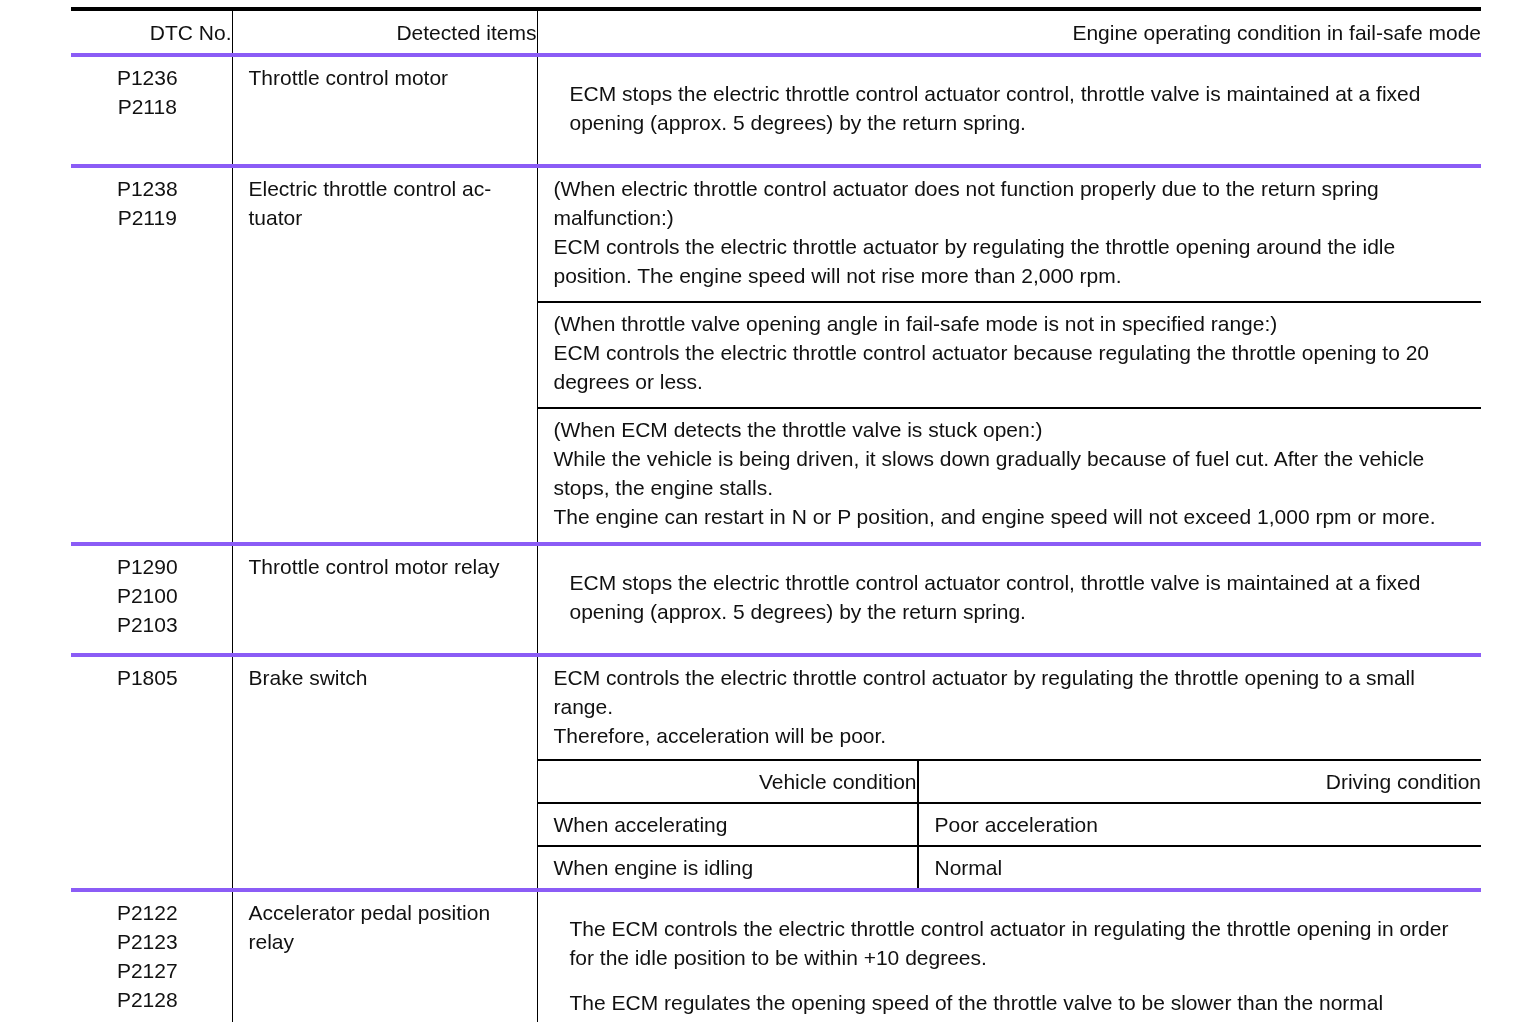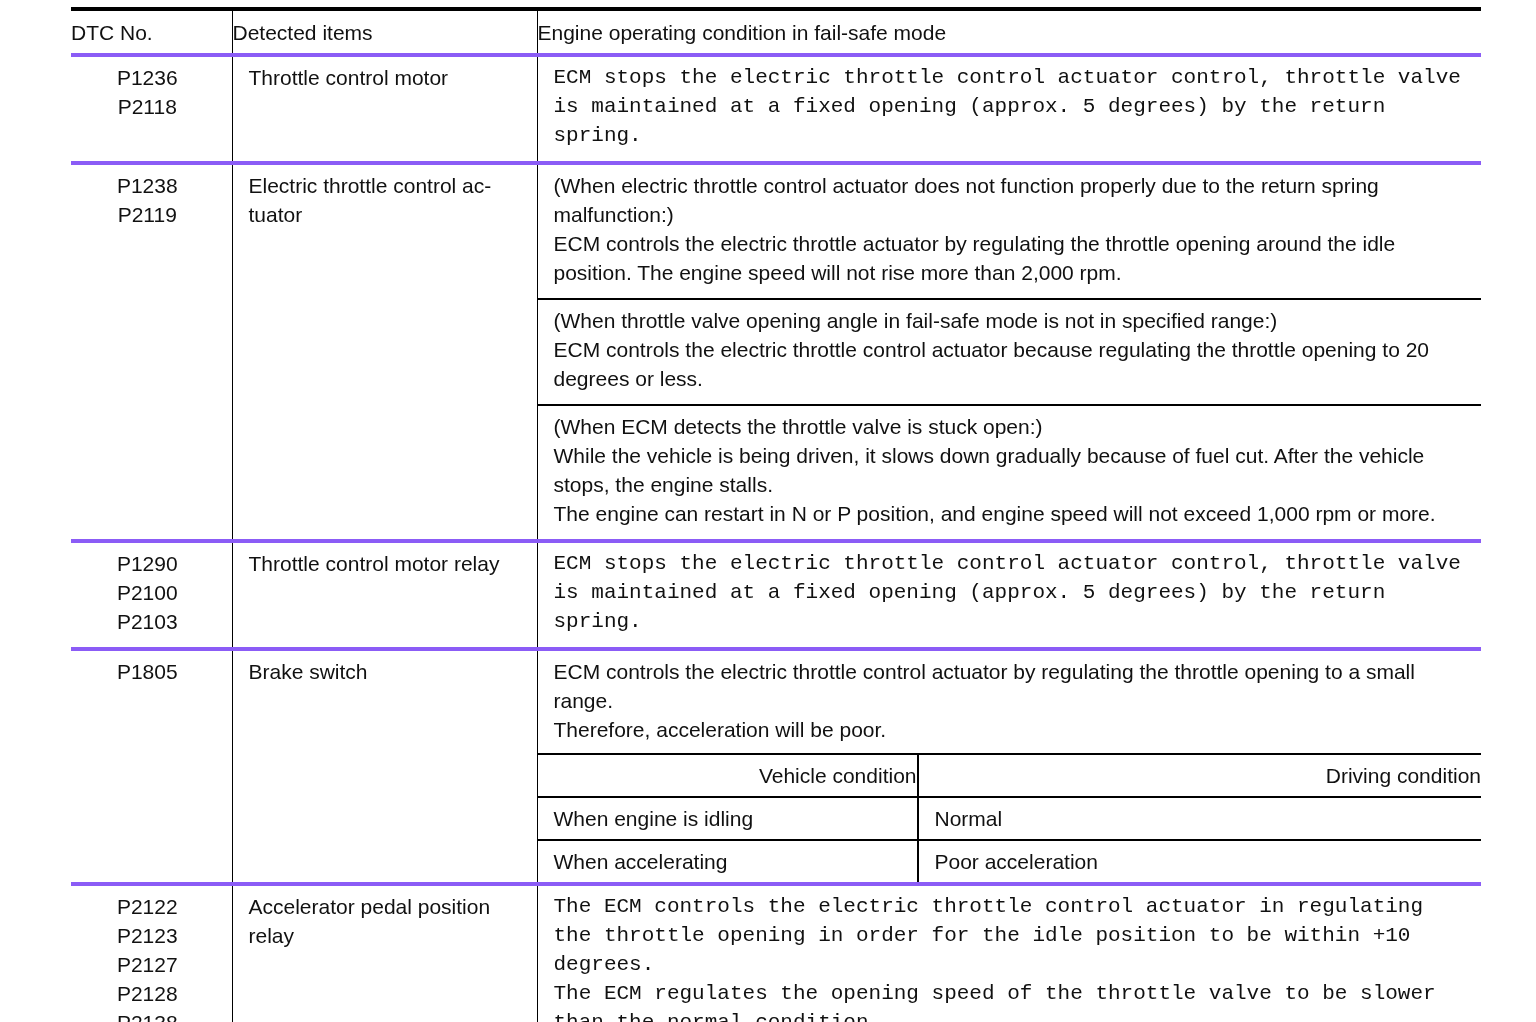--- a/index.html
+++ b/index.html
@@ -31,40 +31,40 @@
   table.main > thead > tr > th {
     border-top: 4px solid #8b5cf6;
     vertical-align: top;
     padding: 0;
   }
   table.main > thead > tr > th {
     border-top: none;
     font-weight: normal;
     height: 42px;
     vertical-align: middle;
-    text-align: left;
+    text-align: right;
     border-bottom: 2px solid #000;
   }
   col.c1 { width: 161px; }
   col.c2 { width: 305px; }
   col.c3 { width: 944px; }
   .vr { border-left: 1px solid #000; }
   .dtc {
     text-align: center;
     padding-top: 6px !important;
     padding-right: 8px !important;
   }
   .dtc div { line-height: 29px; }
   .item {
     padding: 6px 10px 0 16px !important;
   }
   .desc {
     padding: 6px 14px 11px 16px !important;
   }
-  .desc p { margin: 0; font-family: Liberation Mono, monospace; }
+  .desc p { margin: 16px; }
   .sub {
     border-top: 2px solid #000;
     padding: 6px 14px 11px 16px;
   }
   .sub:first-child { border-top: none; }
   .sub p { margin: 0; }
   .mid { vertical-align: middle !important; }
   table.inner {
     width: 100%;
     border-collapse: collapse;
@@ -159,26 +159,26 @@
           <colgroup>
                 <col class="i1">
                 <col>
               </colgroup>
           <tbody>
                 <tr class="ihead">
             <td>Vehicle condition</td>
             <td>Driving condition</td>
           </tr>
           <tr>
+            <td>When accelerating</td>
+            <td>Poor acceleration</td>
+          </tr>
+          <tr>
             <td>When engine is idling</td>
             <td>Normal</td>
-          </tr>
-          <tr>
-            <td>When accelerating</td>
-            <td>Poor acceleration</td>
           </tr>
         </tbody>
             </table>
       </td>
     </tr>
 
     <tr>
       <td class="dtc">
         <div>P2122</div>
         <div>P2123</div>

